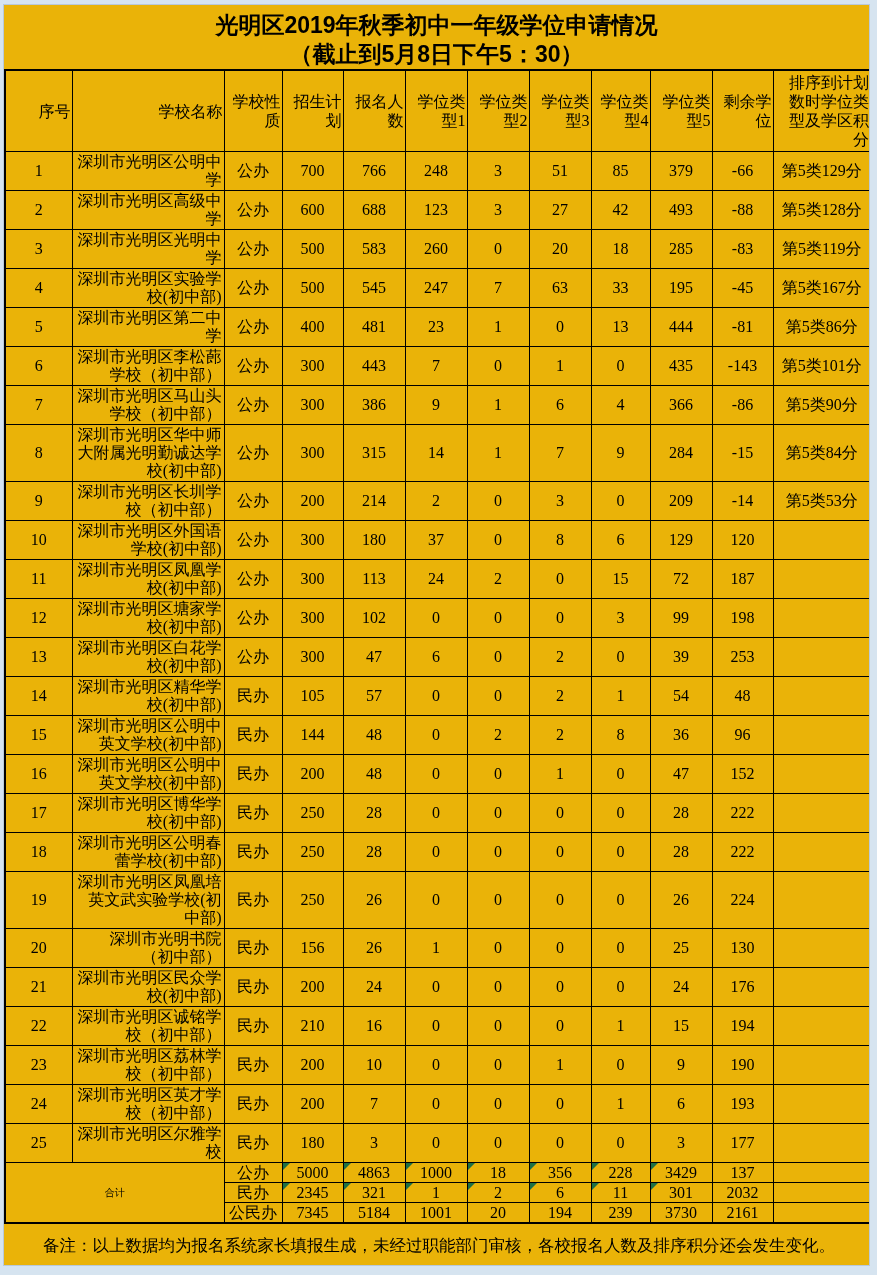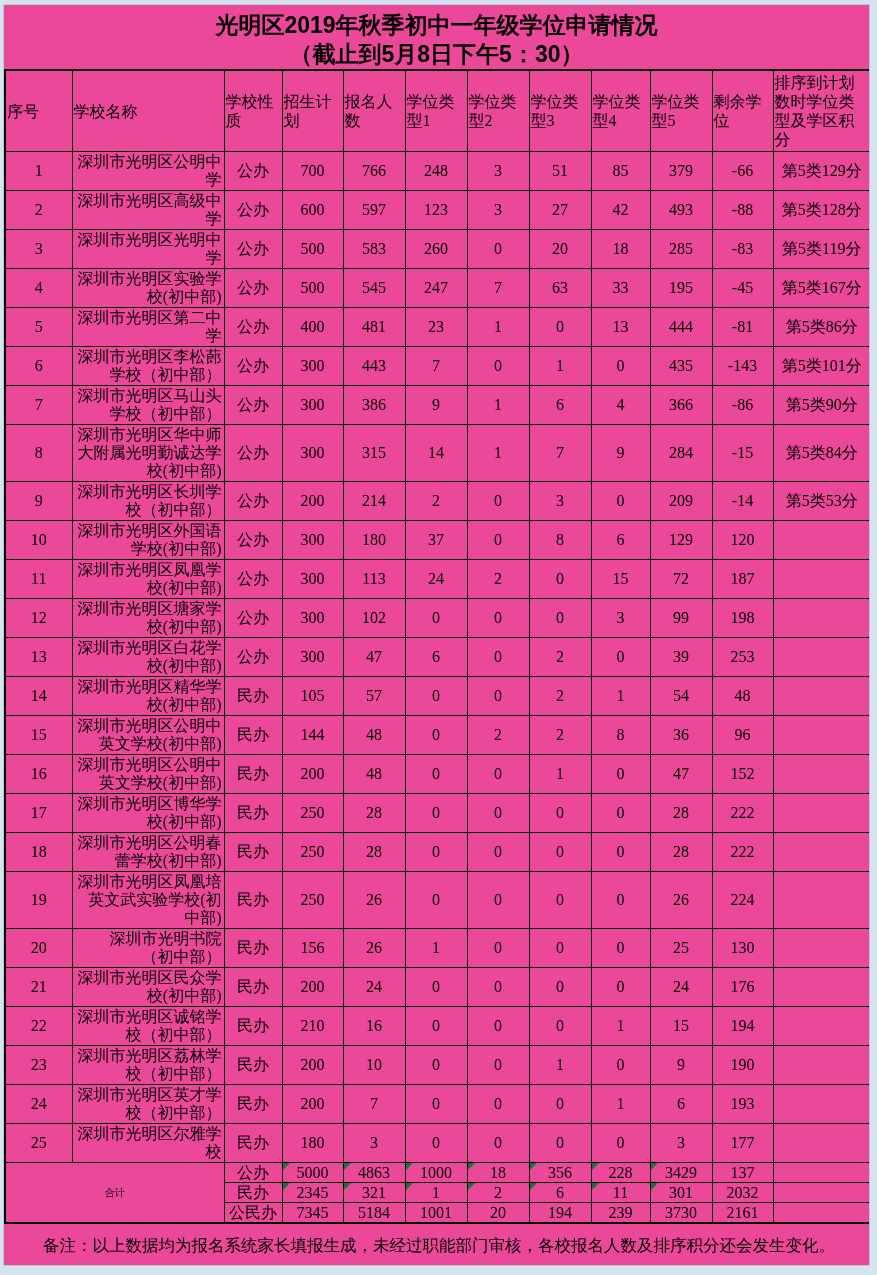--- a/index.html
+++ b/index.html
@@ -5,21 +5,21 @@
   html,body{margin:0;padding:0;}
   body{
     width:877px;height:1275px;
     background:#d6e4f0;
     font-family:"Liberation Serif","DejaVu Serif",serif;
     color:#000;
     position:relative;
   }
   .sheet{
     position:absolute;left:3px;top:4px;width:867px;height:1262px;
-    background:#ec4899;
+    background:#eab308;
     border:1px solid #b9c9da;
     box-sizing:border-box;
     overflow:hidden;
   }
   .title-block{
     text-align:center;
     padding-top:6px;
     height:58px;
     font-family:"Liberation Sans","DejaVu Sans",sans-serif;
     font-weight:bold;
@@ -33,21 +33,21 @@
     margin-left:0px;
   }
   table.grid, table.grid td, table.grid th{
     border:1px solid #000;
   }
   table.grid{border-width:2px;}
   th{
     font-weight:normal;
     font-size:16px;
     line-height:19px;
-    text-align:left;
+    text-align:right;
     vertical-align:middle;
     padding:2px 1px;
     height:56px;
     word-break:break-all;
   }
   td{
     font-size:16px;
     line-height:18px;
     text-align:center;
     vertical-align:middle;
@@ -134,21 +134,21 @@
           <td class="c-t4">85</td>
           <td class="c-t5">379</td>
           <td class="c-remaining">-66</td>
           <td class="c-rank">第5类129分</td>
         </tr>
         <tr class="data-row">
           <td class="c-no">2</td>
           <td class="c-name">深圳市光明区高级中学</td>
           <td class="c-type">公办</td>
           <td class="c-plan">600</td>
-          <td class="c-applicants">597</td>
+          <td class="c-applicants">688</td>
           <td class="c-t1">123</td>
           <td class="c-t2">3</td>
           <td class="c-t3">27</td>
           <td class="c-t4">42</td>
           <td class="c-t5">493</td>
           <td class="c-remaining">-88</td>
           <td class="c-rank">第5类128分</td>
         </tr>
         <tr class="data-row">
           <td class="c-no">3</td>

